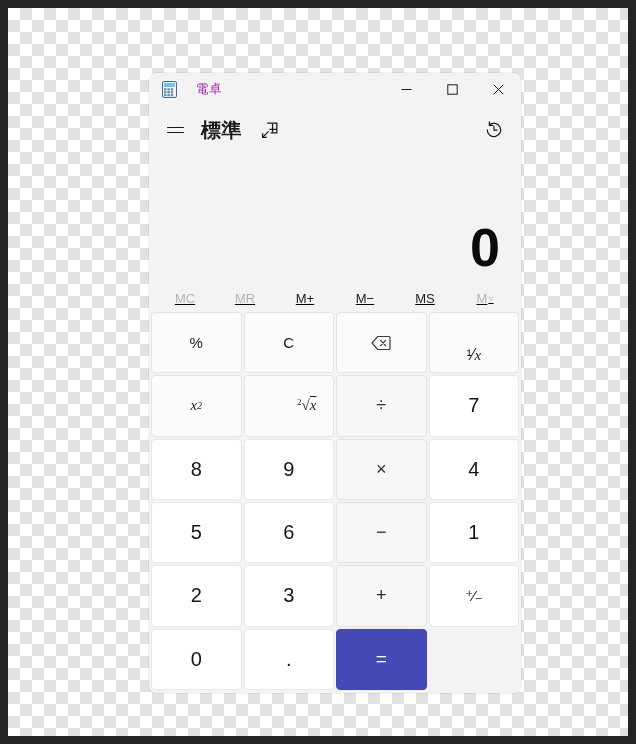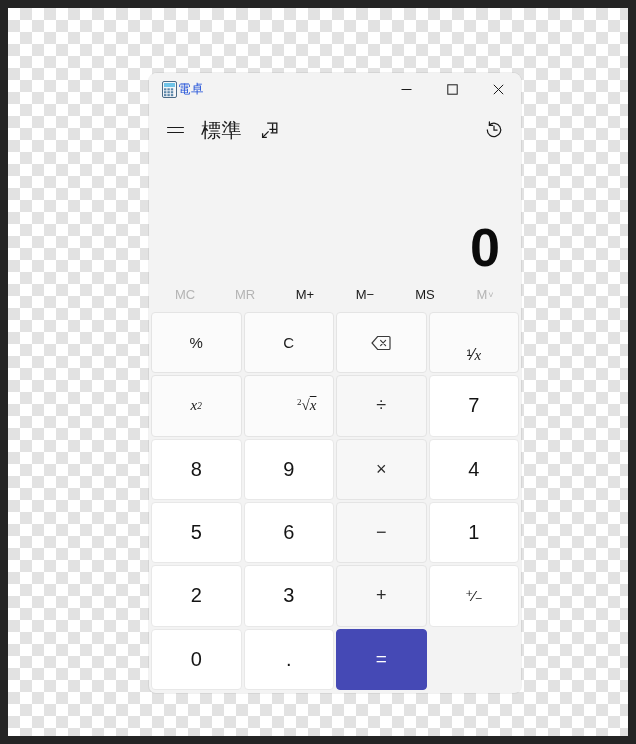--- a/index.html
+++ b/index.html
@@ -55,22 +55,23 @@
     background: #f3f3f3;
     position: relative;
   }
   #app-icon {
     margin-left: 12px;
     width: 17px;
     height: 17px;
     flex: 0 0 17px;
   }
   #app-title {
+    margin-left: 18px;
     font-size: 12.5px;
-    color: #1d4ed8;
+    color: #a21caf;
     letter-spacing: 0.5px;
     white-space: nowrap;
   }
   #wincontrols {
     position: absolute;
     right: 0;
     top: 0;
     height: 33px;
     display: flex;
   }
@@ -104,21 +105,21 @@
   }
   #hamburger .bars { width: 17px; }
   #hamburger .bars div {
     height: 1.4px;
     background: #1a1a1a;
     margin: 4px 0;
     border-radius: 1px;
   }
   #mode-title {
     font-size: 20px;
-    font-weight: normal;
+    font-weight: bold;
     color: #1a1a1a;
     margin-left: 8px;
     letter-spacing: 0.5px;
     white-space: nowrap;
   }
   #pin-btn {
     margin-left: 12px;
     width: 30px;
     height: 30px;
     display: flex;
@@ -160,23 +161,24 @@
     font-weight: bold;
     color: #0b0b0b;
     line-height: 58px;
     letter-spacing: -1px;
   }
 
   
   #memory-bar {
     flex: 0 0 32px;
     display: flex;
-    align-items: flex-start;
+    align-items: flex-end;
     padding: 0 6px;
     box-sizing: border-box;
+    text-decoration: underline;
   }
   .mem-btn {
     flex: 1 1 0;
     height: 28px;
     display: flex;
     align-items: center;
     justify-content: center;
     font-size: 13px;
     color: #1a1a1a;
     border-radius: 4px;

